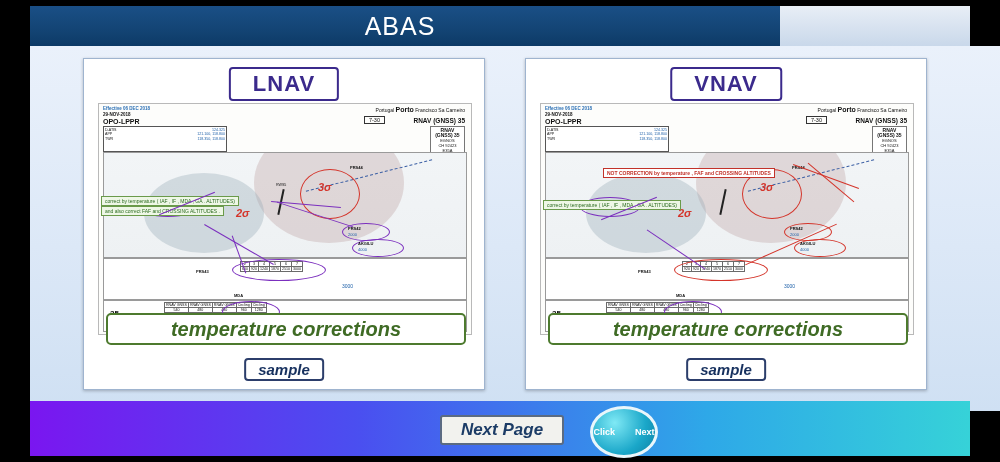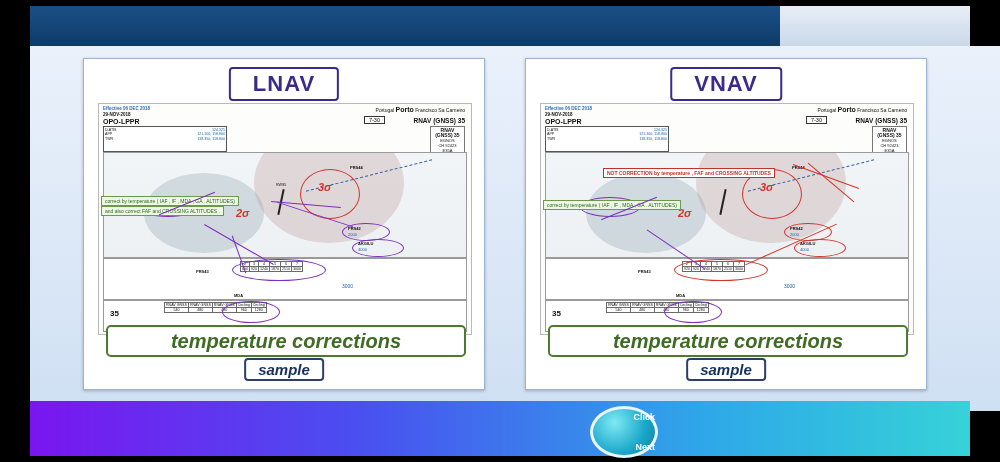--- a/index.html
+++ b/index.html
@@ -21,21 +21,21 @@
 
   
   .footer{position:absolute;left:30px;top:401px;width:940px;height:55px;
     background:linear-gradient(90deg,#7a16f0 0%,#4a4ff0 35%,#2ea8e8 72%,#36d2d8 100%);}
   .nextpage{position:absolute;left:410px;top:14px;width:120px;height:26px;
     background:#f2f2ee;border:2px solid #5b6b82;border-radius:3px;
     display:flex;align-items:center;justify-content:center;
     font-size:17px;font-style:italic;font-weight:bold;color:#1c3c66;}
   .clickhere{position:absolute;left:560px;top:5px;width:62px;height:46px;border-radius:50%;
     background:radial-gradient(circle at 35% 30%,#7fe9f5,#1aa7c9 60%,#0d7fa3 100%);
-    border:3px solid #e9f6fb;display:flex;flex-direction:column;align-items:flex-end;
+    border:3px solid #e9f6fb;display:flex;align-items:center;
     justify-content:center;color:#fff;font-size:9px;font-weight:bold;line-height:10px;gap:20px;}
 
   
   .card{position:absolute;top:12px;width:400px;height:330px;background:#fff;
     border:1px solid #9fb4cf;box-shadow:0 1px 3px rgba(0,0,0,.25);}
   .card.left{left:53px;}
   .card.right{left:487px;margin-left:8px;}
 
   .mode-badge{position:absolute;top:8px;left:50%;transform:translateX(-50%);
     background:#fff;border:2px solid #3b2a8c;border-radius:4px;
@@ -83,35 +83,36 @@
 
   .ell{position:absolute;border-radius:50%;}
   .ell.purple{border:1.5px solid #7b2fbe;}
   .ell.red{border:1.5px solid #d4342a;}
   .big-red{position:absolute;color:#d4342a;font-weight:bold;font-style:italic;}
 
   .arrow{position:absolute;height:0;}
   .arrow.purple{border-top:1.5px solid #7b2fbe;}
   .arrow.red{border-top:1.5px solid #d4342a;}
 
-  .tempcorr{position:absolute;left:22px;bottom:32px;width:356px;height:28px;
+  .tempcorr{position:absolute;left:22px;bottom:44px;width:356px;height:28px;
     background:#fff;border:2px solid #4d7a2e;border-radius:5px;
     display:flex;align-items:center;justify-content:center;
     color:#3f6b25;font-size:20px;font-weight:bold;font-style:italic;}
   .samp{position:absolute;left:50%;transform:translateX(-50%);bottom:8px;
     background:#fff;border:2px solid #2c3e6b;border-radius:4px;padding:1px 12px;
     font-size:15px;font-weight:bold;color:#16305e;font-style:italic;}
 </style>
 </head>
 <body>
 
 <div class="screen">
 
   <div class="header">
     <div class="rightcap"></div>
+    <div class="header-title">ABAS</div>
   </div>
 
   <div class="stage">
 
     <div class="card left">
       <div class="mode-badge">LNAV</div>
 
       <div class="plate">
         <div class="p-eff">Effective 06 DEC 2018</div>
         <div class="p-date">29-NOV-2018</div>
@@ -356,19 +357,20 @@
         <div class="arrow purple" style="left:100px;top:145px;width:70px;transform:rotate(34deg);"></div>
       </div>
 
       <div class="tempcorr">temperature corrections</div>
       <div class="samp">sample</div>
     </div>
 
   </div>
 
   <div class="footer">
+    <div class="nextpage">Next Page</div>
     <div class="clickhere">
       <span>Click</span>
       <span>Next</span>
     </div>
   </div>
 
 </div>
 
 </body></html>

